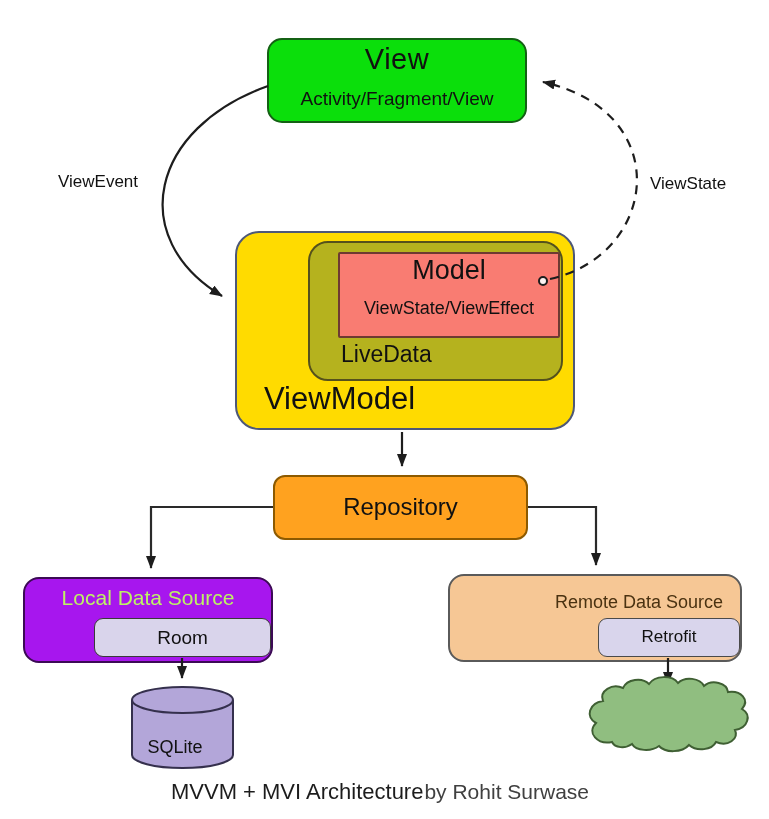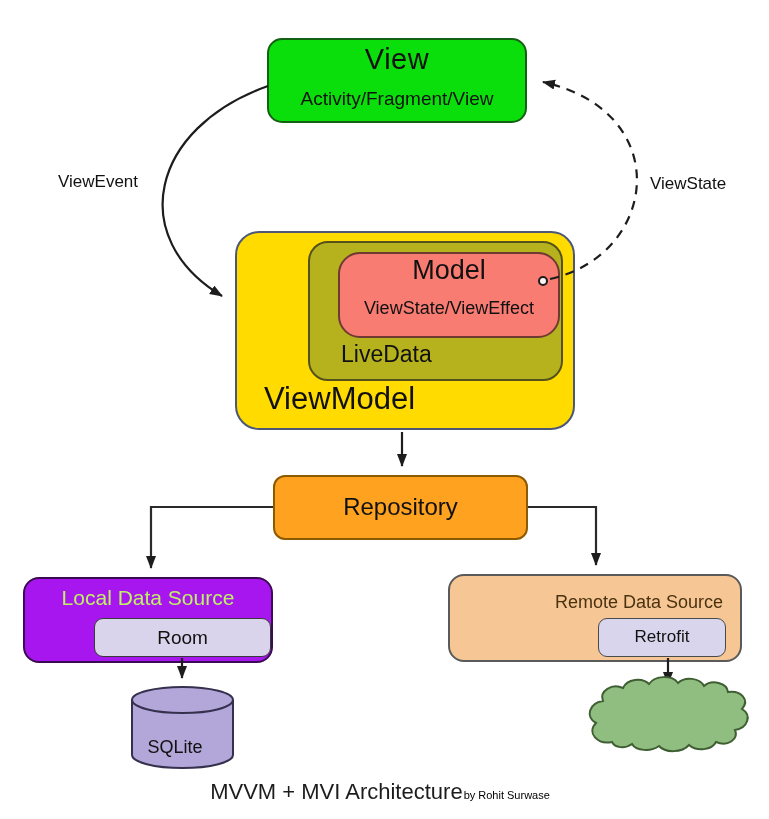--- a/index.html
+++ b/index.html
@@ -19,51 +19,51 @@
 
   #viewmodel-box{left:235px;top:231px;width:340px;height:199px;background:#ffdb00;
     border:2.5px solid #4d5878;border-radius:24px;z-index:2;}
   #viewmodel-title{left:27px;bottom:11px;font-size:31px;}
 
   #livedata-box{left:308px;top:241px;width:255px;height:140px;background:#b5b21e;
     border:2px solid #55511c;border-radius:20px;z-index:3;}
   #livedata-title{left:31px;bottom:11px;font-size:23px;}
 
   #model-box{left:338px;top:252px;width:222px;height:86px;background:#f97c72;
-    border:2px solid #6e3a32;border-radius:22px;z-index:4;}
+    border:2px solid #6e3a32;border-radius:2px;z-index:4;}
   #model-title{width:100%;top:1px;font-size:27px;}
   #model-sub{width:100%;top:44px;font-size:18px;}
 
   #repository-box{left:273px;top:475px;width:255px;height:65px;background:#ffa21f;
     border:2px solid #8d5a00;border-radius:12px;z-index:2;}
   #repository-title{width:100%;top:16px;font-size:24px;}
 
   #local-box{left:23px;top:577px;width:250px;height:86px;background:#a716ee;
     border:2px solid #3c0a55;border-radius:16px;z-index:2;}
   #local-title{width:100%;top:7px;font-size:21px;color:#bef264;}
   #room-box{left:94px;top:618px;width:177px;height:39px;background:#d9d4eb;
     border:1.5px solid #3a3a3a;border-radius:9px;z-index:3;}
   #room-title{width:100%;top:8px;font-size:19px;}
 
   #remote-box{left:448px;top:574px;width:294px;height:88px;background:#f6c795;
     border:2px solid #5a5a5a;border-radius:16px;z-index:2;padding-left:44px;}
   #remote-title{width:100%;top:16px;font-size:18px;color:#4a3211;}
-  #retrofit-box{left:598px;top:618px;width:128px;height:39px;background:#d9d5ec;
+  #retrofit-box{left:598px;top:618px;width:142px;height:39px;background:#d9d5ec;
     border:1.5px solid #4a4a4a;border-radius:9px;z-index:3;}
   #retrofit-title{width:100%;top:8px;font-size:17px;}
 
   
   #viewevent-label{left:58px;top:172px;font-size:17px;z-index:5;}
   #viewstate-label{left:650px;top:174px;font-size:17px;z-index:5;}
   #sqlite-label{left:132px;top:721px;width:86px;font-size:18px;z-index:20;margin-top:16px;}
   #webservice-label{left:592px;top:706px;width:150px;font-size:15px;z-index:20;}
 
   #caption{left:0;top:779px;width:760px;z-index:5;}
   #caption-title{font-size:22px;color:#1c1c1c;}
-  #caption-by{font-size:11px;color:#000000;margin-left:1px;}
+  #caption-by{font-size:21px;color:#404040;margin-left:1px;}
 
   
   #wires{position:absolute;left:0;top:0;z-index:10;pointer-events:none;}
 </style>
 </head>
 <body>
 
 <div id="canvas">
 
   <div class="abs node" id="view-box">

